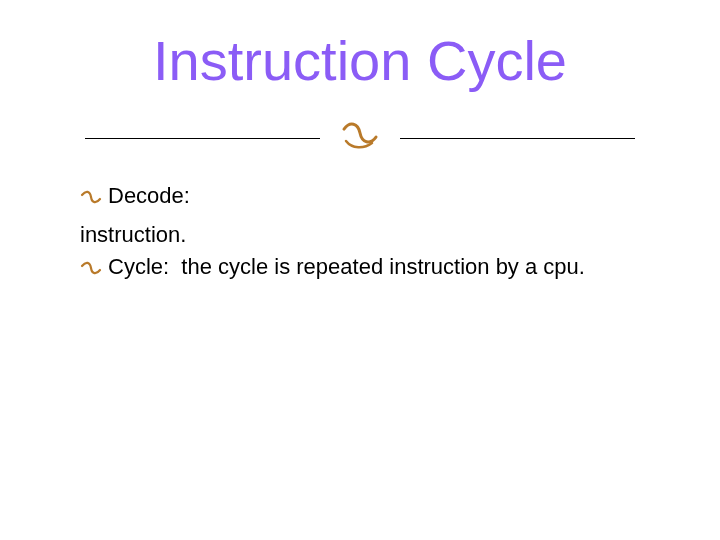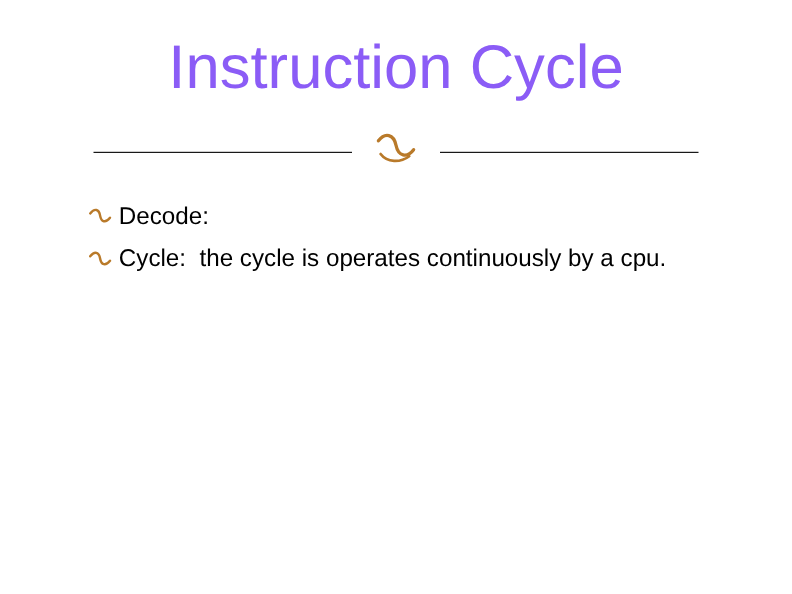--- a/index.html
+++ b/index.html
@@ -101,27 +101,28 @@
   <div class="body">
 
     <div class="item">
       <span class="bullet">
         <svg width="22" height="16" viewBox="0 0 22 16">
             <path d="M2 6 C 6 1, 10 2, 11 8 C 12 14, 16 15, 20 10" stroke="#b97a2a" stroke-width="2.2" fill="none" stroke-linecap="round"></path>
           </svg>
       </span><span>Decode:</span>
     </div>
 
+    <div>instruction.</div>
 
     <div class="item">
       <span class="bullet">
         <svg width="22" height="16" viewBox="0 0 22 16">
             <path d="M2 6 C 6 1, 10 2, 11 8 C 12 14, 16 15, 20 10" stroke="#b97a2a" stroke-width="2.2" fill="none" stroke-linecap="round"></path>
           </svg>
-      </span><span>Cycle:</span>&nbsp;&nbsp;<span>the cycle is operates continuously by a cpu.</span>
+      </span><span>Cycle:</span>&nbsp;&nbsp;<span>the cycle is repeated instruction by a cpu.</span>
     </div>
 
     <div class="para-gap"></div>
 
 
   </div>
 
 </div>
 
 </body></html>

